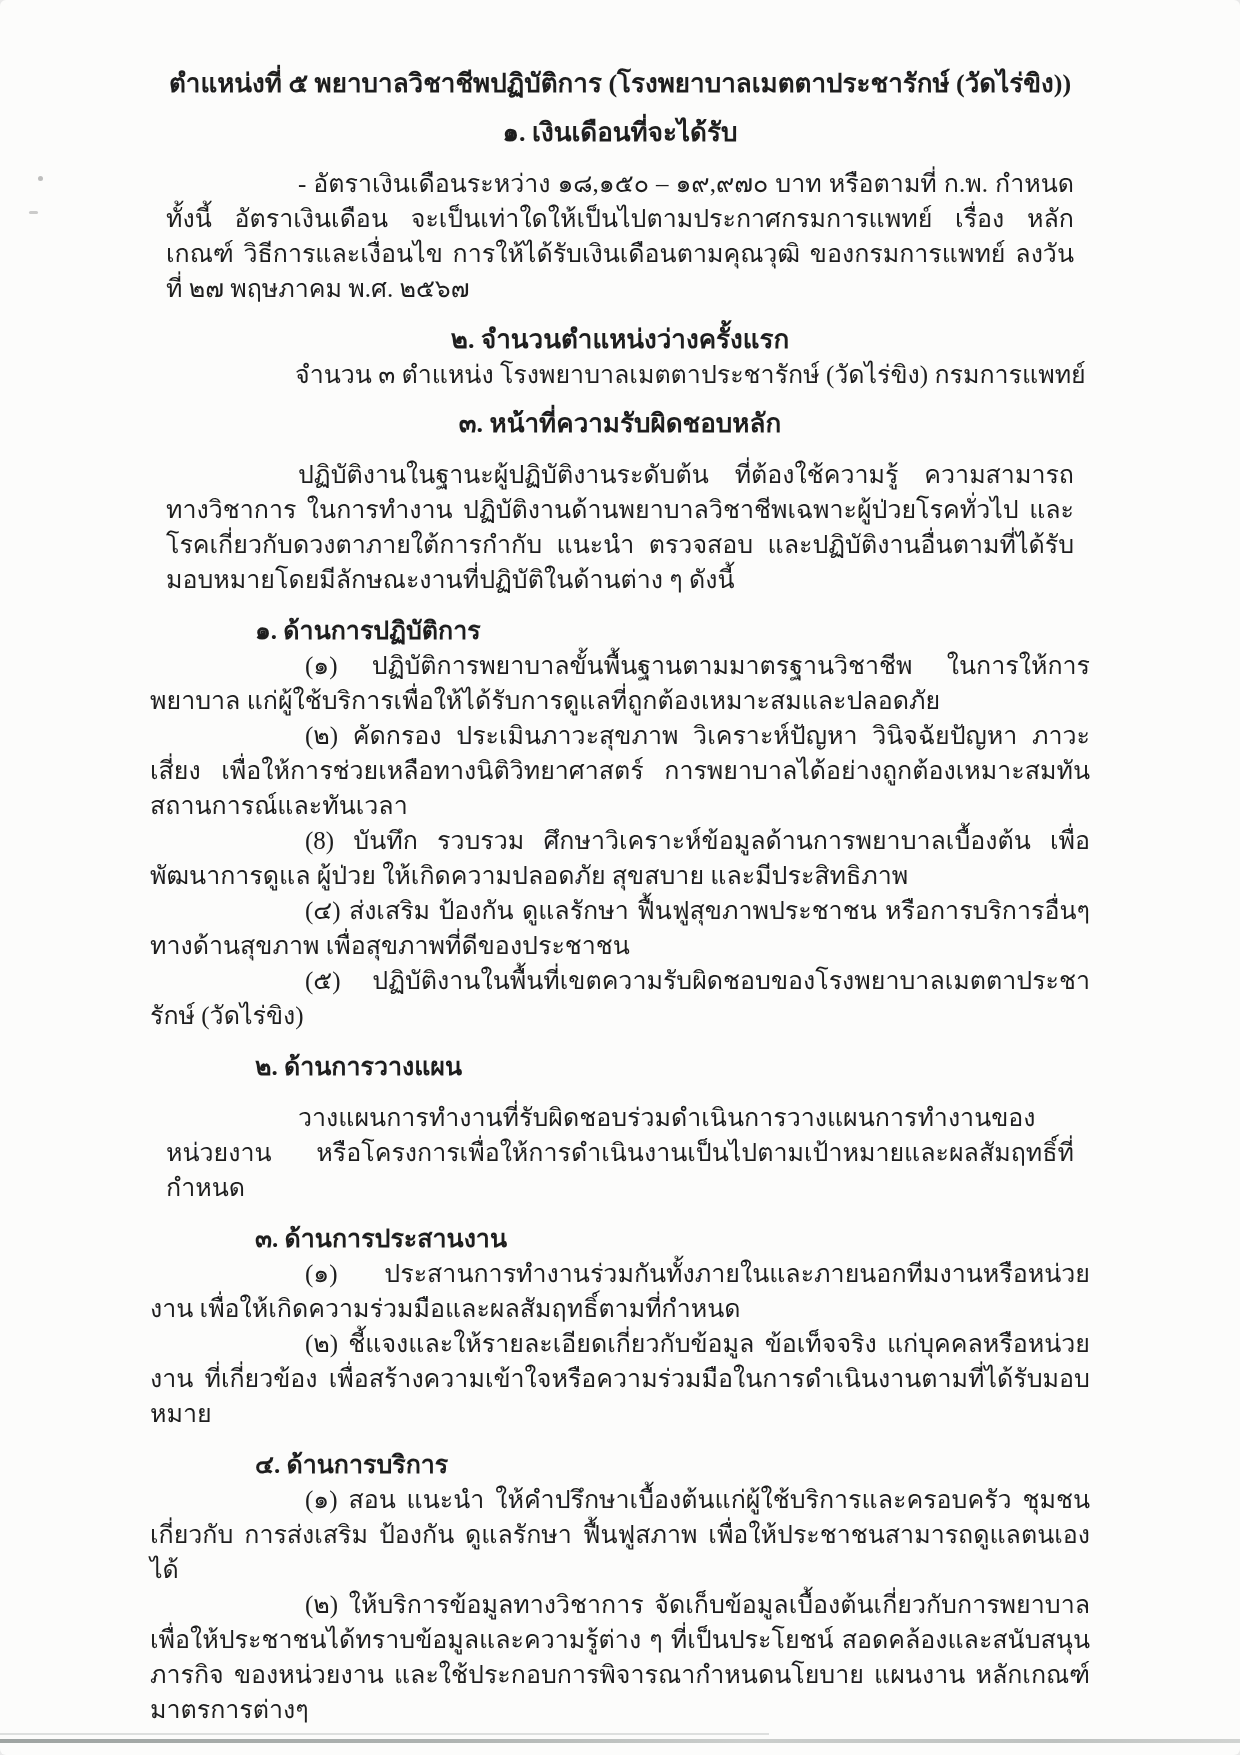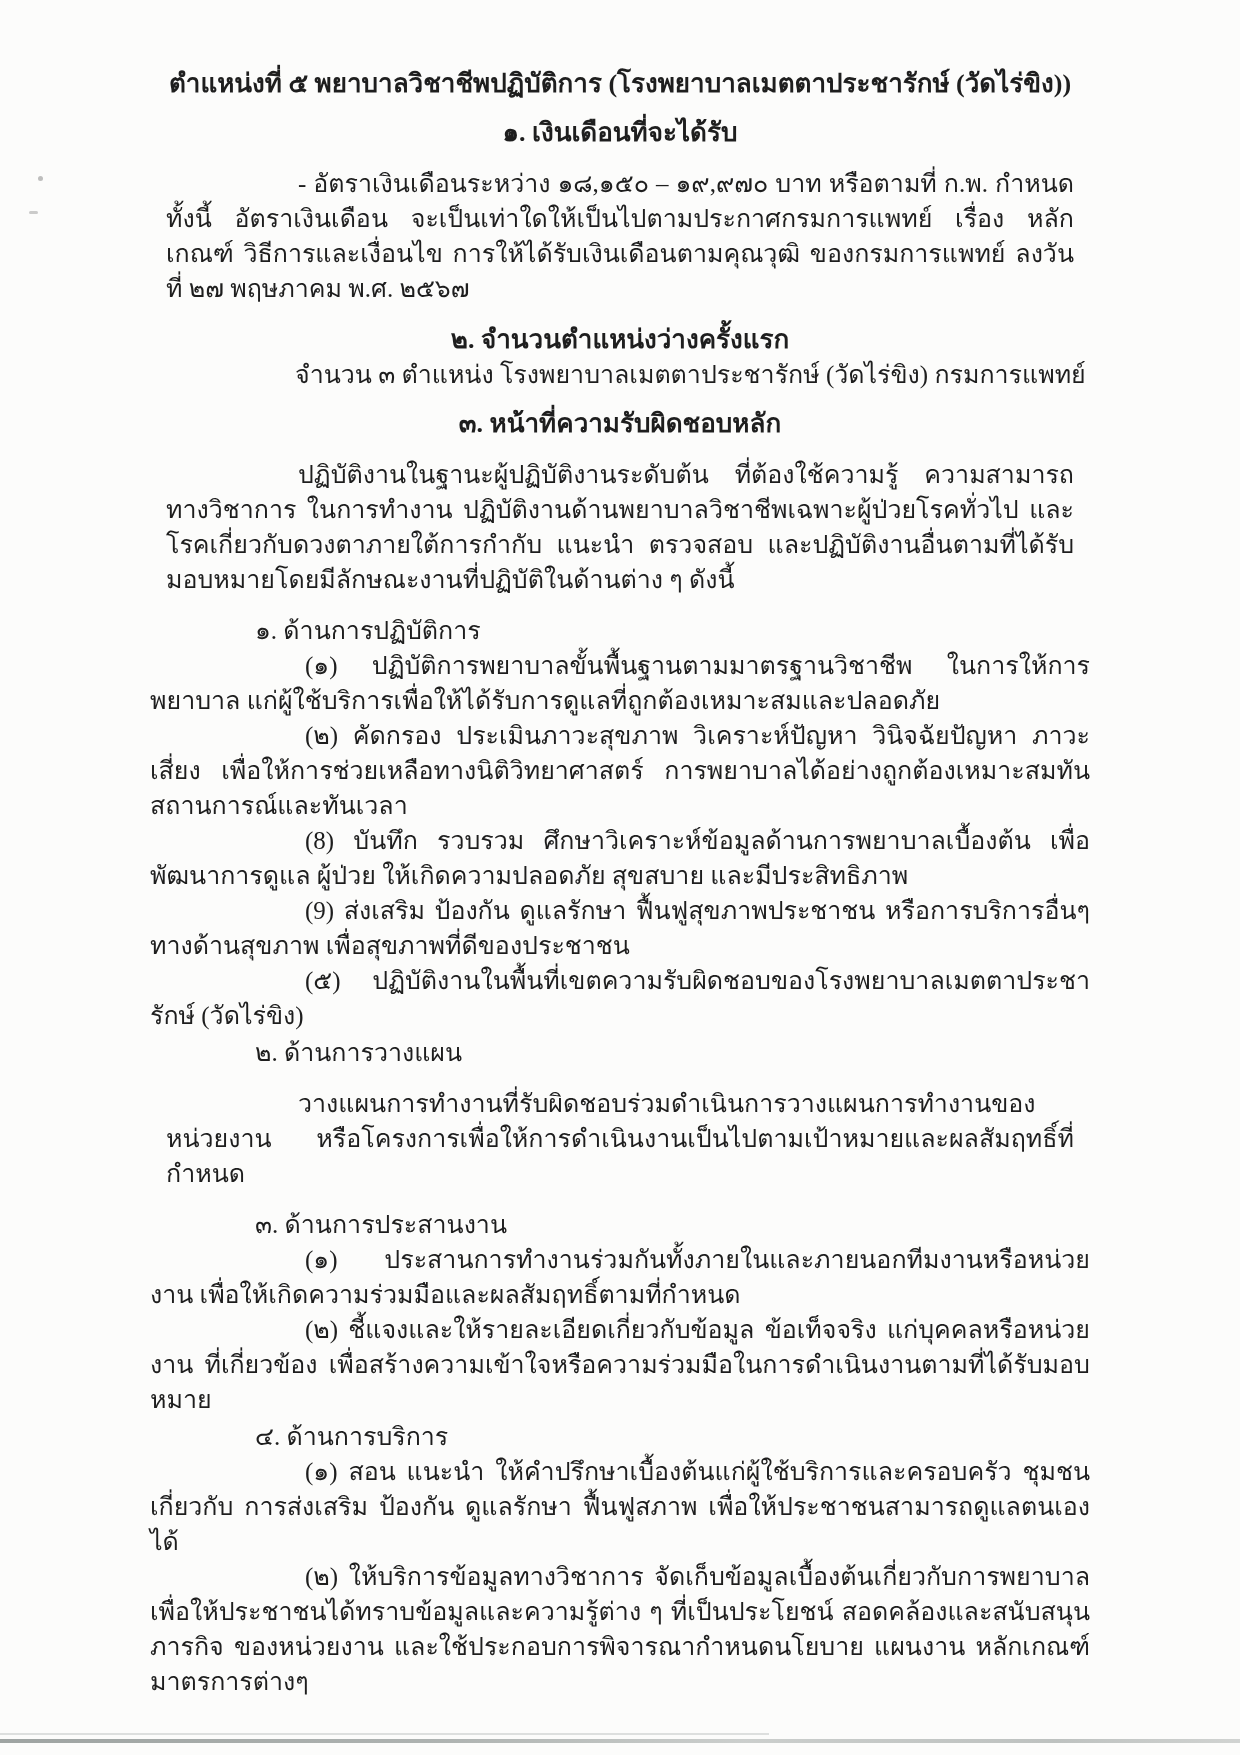--- a/index.html
+++ b/index.html
@@ -5,20 +5,21 @@
   html,body{margin:0;padding:0;background:#e9e9e9;}
   .page{
     position:relative;
     width:1240px;
     height:1755px;
     margin:0 auto;
     background:#fcfcfb;
     overflow:hidden;
     font-family:"Liberation Serif","DejaVu Serif",serif;
     color:#1e1e1e;
+    border-radius:6px;
   }
   .content{
     position:absolute;
     left:150px;
     right:150px;
     top:66px;
     font-size:25px;
     line-height:35px;
   }
   .doc-title{
@@ -36,23 +37,23 @@
   .h1.gap-lg{margin-top:30px;}
   .para{
     margin:16px;
     text-align:justify;
   }
   .para.indent-lg{text-indent:132px;}
   .single-line{
     padding-left:145px;
   }
   .h2{
-    font-weight:normal;
+    font-weight:bold;
     padding-left:105px;
-    margin-top:2px;
+    margin-top:16px;
   }
   .item{
     margin:0;
     text-indent:155px;
     text-align:justify;
   }
   
   .speck-a{
     position:absolute;left:38px;top:176px;width:5px;height:5px;
     border-radius:50%;background:#8a8a8a;opacity:.55;
@@ -85,21 +86,21 @@
     <div class="h1">๒. จำนวนตำแหน่งว่างครั้งแรก</div>
     <div class="single-line">จำนวน ๓ ตำแหน่ง โรงพยาบาลเมตตาประชารักษ์ (วัดไร่ขิง) กรมการแพทย์</div>
 
     <div class="h1">๓. หน้าที่ความรับผิดชอบหลัก</div>
     <p class="para indent-lg">ปฏิบัติงานในฐานะผู้ปฏิบัติงานระดับต้น ที่ต้องใช้ความรู้ ความสามารถทางวิชาการ ในการทำงาน ปฏิบัติงานด้านพยาบาลวิชาชีพเฉพาะผู้ป่วยโรคทั่วไป และโรคเกี่ยวกับดวงตาภายใต้การกำกับ แนะนำ ตรวจสอบ และปฏิบัติงานอื่นตามที่ได้รับมอบหมายโดยมีลักษณะงานที่ปฏิบัติในด้านต่าง ๆ ดังนี้</p>
 
     <div class="h2">๑. ด้านการปฏิบัติการ</div>
     <p class="item">(๑) ปฏิบัติการพยาบาลขั้นพื้นฐานตามมาตรฐานวิชาชีพ ในการให้การพยาบาล แก่ผู้ใช้บริการเพื่อให้ได้รับการดูแลที่ถูกต้องเหมาะสมและปลอดภัย</p>
     <p class="item">(๒) คัดกรอง ประเมินภาวะสุขภาพ วิเคราะห์ปัญหา วินิจฉัยปัญหา ภาวะเสี่ยง เพื่อให้การช่วยเหลือทางนิติวิทยาศาสตร์ การพยาบาลได้อย่างถูกต้องเหมาะสมทันสถานการณ์และทันเวลา</p>
     <p class="item">(8) บันทึก รวบรวม ศึกษาวิเคราะห์ข้อมูลด้านการพยาบาลเบื้องต้น เพื่อพัฒนาการดูแล ผู้ป่วย ให้เกิดความปลอดภัย สุขสบาย และมีประสิทธิภาพ</p>
-    <p class="item">(9) ส่งเสริม ป้องกัน ดูแลรักษา ฟื้นฟูสุขภาพประชาชน หรือการบริการอื่นๆ ทางด้านสุขภาพ เพื่อสุขภาพที่ดีของประชาชน</p>
+    <p class="item">(๔) ส่งเสริม ป้องกัน ดูแลรักษา ฟื้นฟูสุขภาพประชาชน หรือการบริการอื่นๆ ทางด้านสุขภาพ เพื่อสุขภาพที่ดีของประชาชน</p>
     <p class="item">(๕) ปฏิบัติงานในพื้นที่เขตความรับผิดชอบของโรงพยาบาลเมตตาประชารักษ์ (วัดไร่ขิง)</p>
 
     <div class="h2">๒. ด้านการวางแผน</div>
     <p class="para indent-lg">วางแผนการทำงานที่รับผิดชอบร่วมดำเนินการวางแผนการทำงานของหน่วยงาน หรือโครงการเพื่อให้การดำเนินงานเป็นไปตามเป้าหมายและผลสัมฤทธิ์ที่กำหนด</p>
 
     <div class="h2">๓. ด้านการประสานงาน</div>
     <p class="item">(๑) ประสานการทำงานร่วมกันทั้งภายในและภายนอกทีมงานหรือหน่วยงาน เพื่อให้เกิดความร่วมมือและผลสัมฤทธิ์ตามที่กำหนด</p>
     <p class="item">(๒) ชี้แจงและให้รายละเอียดเกี่ยวกับข้อมูล ข้อเท็จจริง แก่บุคคลหรือหน่วยงาน ที่เกี่ยวข้อง เพื่อสร้างความเข้าใจหรือความร่วมมือในการดำเนินงานตามที่ได้รับมอบหมาย</p>
 
     <div class="h2">๔. ด้านการบริการ</div>

